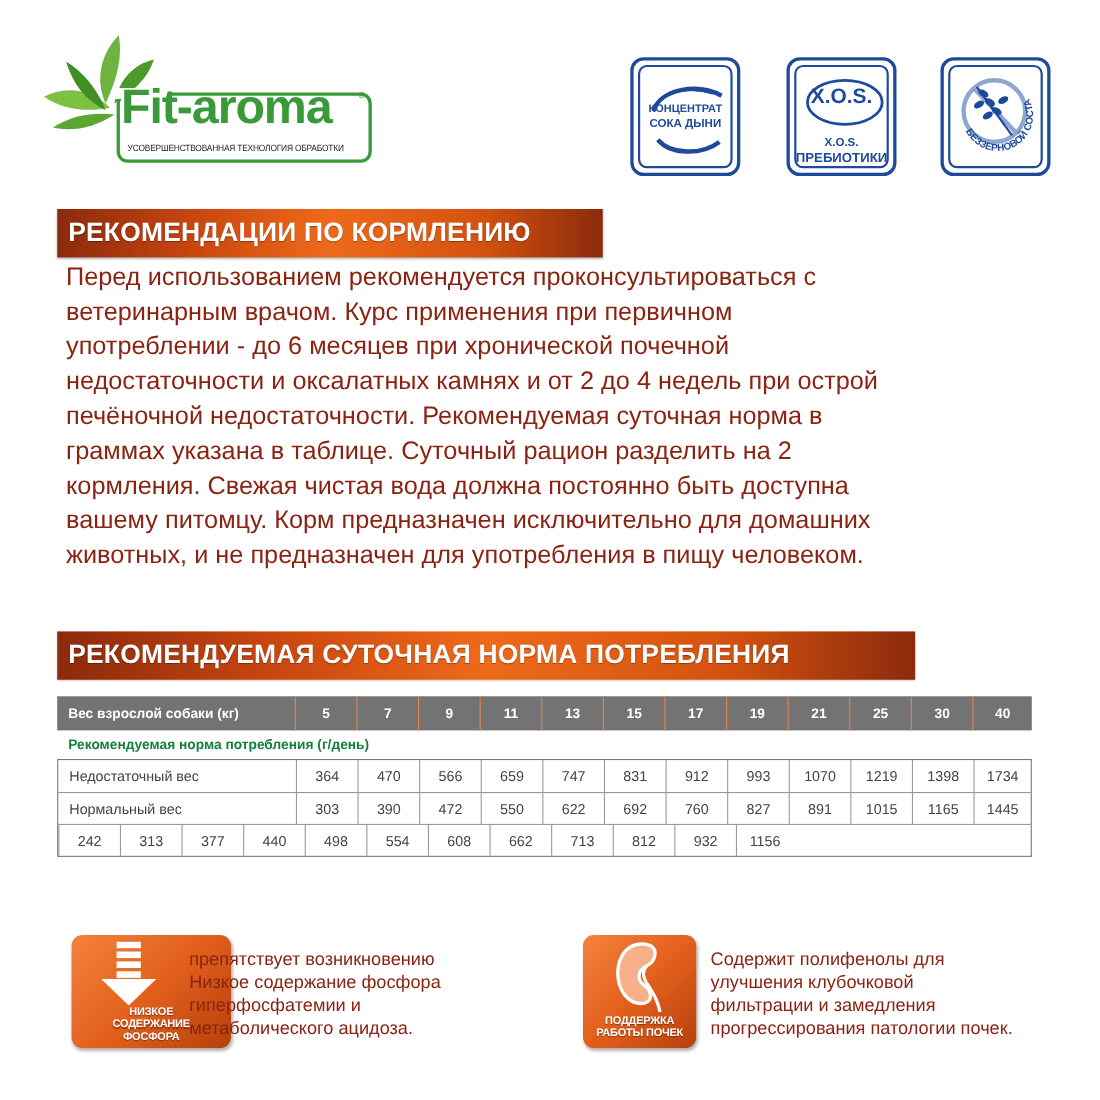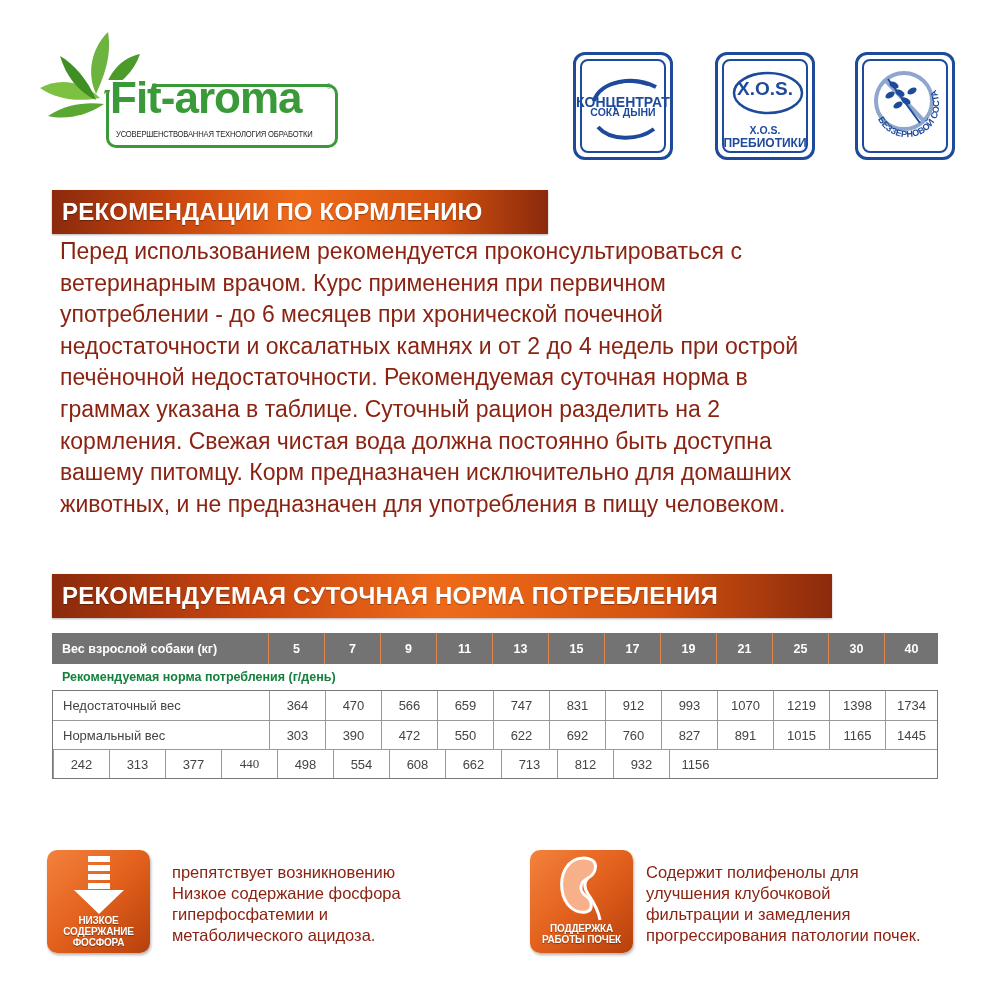--- a/index.html
+++ b/index.html
@@ -61,21 +61,21 @@
   <div class="logo-sub">УСОВЕРШЕНСТВОВАННАЯ ТЕХНОЛОГИЯ ОБРАБОТКИ</div>
 </div>
 
 <div class="badge" style="left:573px;">
   <div class="badge-inner"></div>
   <svg style="position:absolute;left:8px;top:10px;" width="80" height="86" viewBox="0 0 80 86">
     <path d="M10 36 C16 16 50 10 72 22" stroke="#1e4a9c" stroke-width="4" fill="none"></path>
     <path d="M12 30 C22 16 46 14 64 20" stroke="#1e4a9c" stroke-width="2" fill="none"></path>
     <path d="M14 62 C26 76 54 76 70 64" stroke="#1e4a9c" stroke-width="4" fill="none"></path>
   </svg>
-  <div class="badge-text" style="top:40px;font-size:14px;">КОНЦЕНТРАТ</div>
+  <div class="badge-text" style="top:40px;font-size:10px;">КОНЦЕНТРАТ</div>
   <div class="badge-text" style="top:52px;font-size:10.5px;">СОКА ДЫНИ</div>
 </div>
 
 <div class="badge" style="left:715px;">
   <div class="badge-inner"></div>
   <svg style="position:absolute;left:8px;top:8px;" width="80" height="60" viewBox="0 0 80 60">
     <ellipse cx="42" cy="30" rx="34" ry="20" stroke="#1e4a9c" stroke-width="2.5" fill="none"></ellipse>
   </svg>
   <div class="badge-text" style="top:24px;font-size:19px;">X.O.S.</div>
   <div class="badge-text" style="top:70px;font-size:10.5px;">X.O.S.</div>
@@ -167,33 +167,33 @@
     <div class="cell" style="width:56px;">827</div>
     <div class="cell" style="width:56px;">891</div>
     <div class="cell" style="width:56px;">1015</div>
     <div class="cell" style="width:56px;">1165</div>
     <div class="cell" style="width:52px;">1445</div>
   </div>
   <div class="tbl-row">
     <div class="cell" style="width:56px;">242</div>
     <div class="cell" style="width:56px;">313</div>
     <div class="cell" style="width:56px;">377</div>
-    <div class="cell" style="width:56px;font-family:Liberation Serif, serif;">440</div>
+    <div class="cell" style="width:56px;">440</div>
     <div class="cell" style="width:56px;">498</div>
     <div class="cell" style="width:56px;">554</div>
     <div class="cell" style="width:56px;">608</div>
     <div class="cell" style="width:56px;">662</div>
     <div class="cell" style="width:56px;">713</div>
     <div class="cell" style="width:56px;">812</div>
     <div class="cell" style="width:56px;">932</div>
     <div class="cell" style="width:52px;">1156</div>
   </div>
 </div>
 
-<div class="tile" style="left:47px;">
+<div class="tile" style="left:65px;padding-left:42px;">
   <svg style="position:absolute;left:27px;top:6px;" width="50" height="60" viewBox="0 0 50 60">
     <rect x="14" y="0" width="22" height="6" fill="#fff"></rect>
     <rect x="14" y="9" width="22" height="6" fill="#fff"></rect>
     <rect x="14" y="18" width="22" height="6" fill="#fff"></rect>
     <rect x="14" y="27" width="22" height="6" fill="#fff"></rect>
     <polygon points="0,34 50,34 25,58" fill="#fff"></polygon>
   </svg>
   <div class="tile-label" style="top:66px;">НИЗКОЕ</div>
   <div class="tile-label" style="top:77px;">СОДЕРЖАНИЕ</div>
   <div class="tile-label" style="top:88px;">ФОСФОРА</div>

